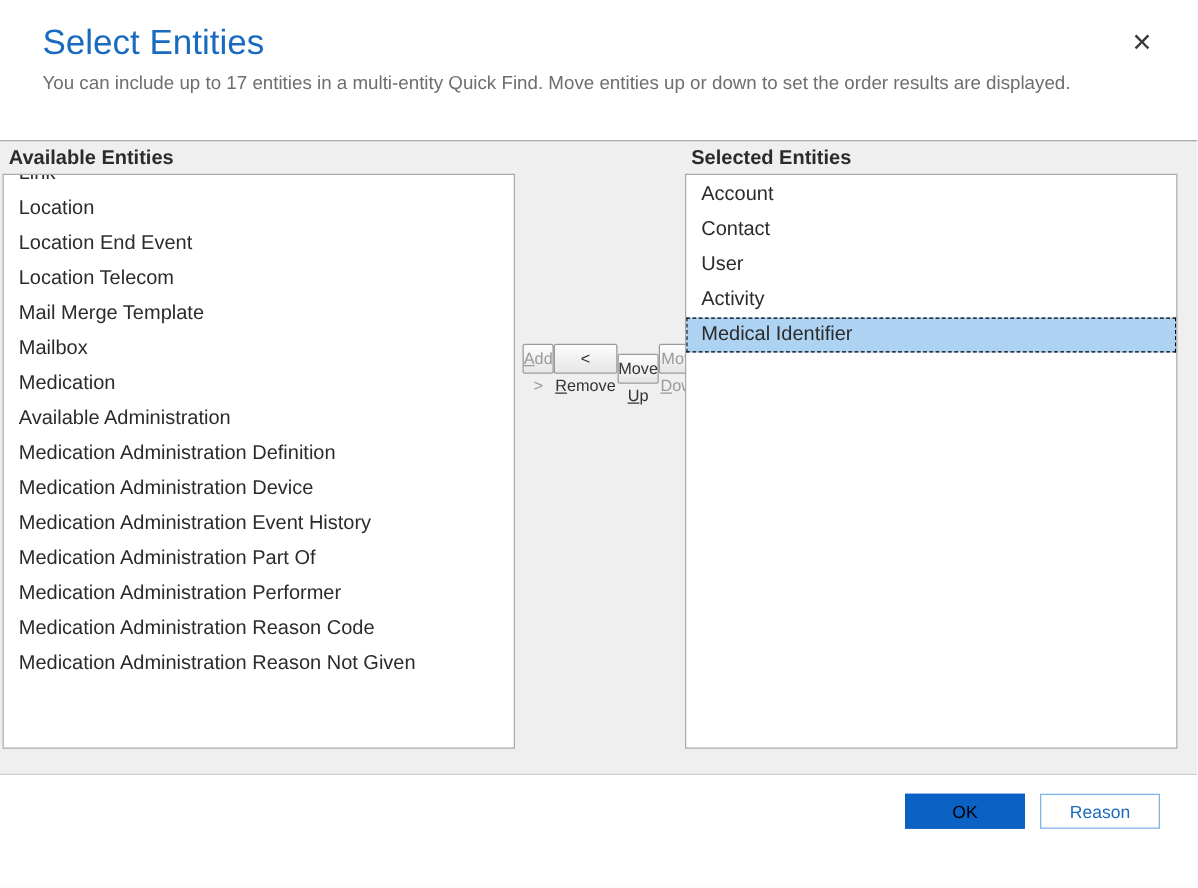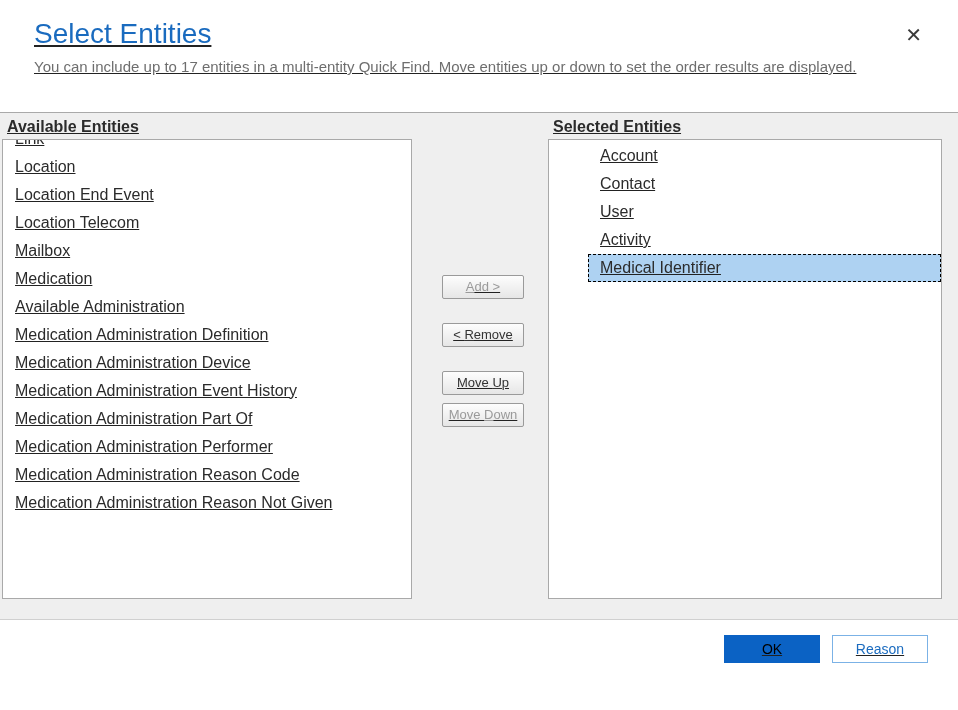--- a/index.html
+++ b/index.html
@@ -11,21 +11,20 @@
     background: #ffffff;
     color: #222;
     overflow: hidden;
   }
   .dialog {
     width: 958px;
     height: 710px;
     display: flex;
     flex-direction: column;
     position: relative;
-    text-decoration: underline;
   }
   .header-area {
     padding: 18px 34px 10px 34px;
     position: relative;
   }
   .dialog-title {
     font-size: 28px;
     font-weight: 400;
     color: #1a6bbf;
     margin: 0 0 6px 0;
@@ -61,21 +60,21 @@
     align-items: flex-start;
     padding: 0;
   }
   .col-available {
     width: 416px;
     padding: 0 0 2px 2px;
   }
   .col-buttons {
     width: 130px;
     display: flex;
-    flex-direction: column;
+    flex-direction: row;
     align-items: center;
     padding-top: 162px;
     gap: 0;
   }
   .col-selected {
     width: 406px;
     padding: 0 0 0 0;
   }
   .panel-label {
     font-size: 16px;
@@ -90,21 +89,20 @@
     overflow-y: scroll;
     padding: 2px 0 2px 0;
     box-sizing: border-box;
     font-size: 16px;
   }
   .col-available .listbox {
     width: 410px;
   }
   .col-selected .listbox {
     width: 394px;
-    padding-left: 39px;
   }
   .list-item {
     padding: 5px 12px 5px 12px;
     color: #2b2b2b;
     white-space: nowrap;
     cursor: default;
   }
   .list-item.truncated-top {
     padding-top: 0;
     margin-top: -12px;
@@ -205,20 +203,21 @@
   <div class="body-area">
     <div class="panels">
 
       <div class="col-available">
         <div class="panel-label">Available Entities</div>
         <div class="listbox" id="available-list">
             <div class="list-item truncated-top">Link</div>
             <div class="list-item">Location</div>
             <div class="list-item">Location End Event</div>
             <div class="list-item">Location Telecom</div>
+            <div class="list-item">Mail Merge Template</div>
             <div class="list-item">Mailbox</div>
             <div class="list-item">Medication</div>
             <div class="list-item">Available Administration</div>
             <div class="list-item">Medication Administration Definition</div>
             <div class="list-item">Medication Administration Device</div>
             <div class="list-item">Medication Administration Event History</div>
             <div class="list-item">Medication Administration Part Of</div>
             <div class="list-item">Medication Administration Performer</div>
             <div class="list-item">Medication Administration Reason Code</div>
             <div class="list-item">Medication Administration Reason Not Given</div>

